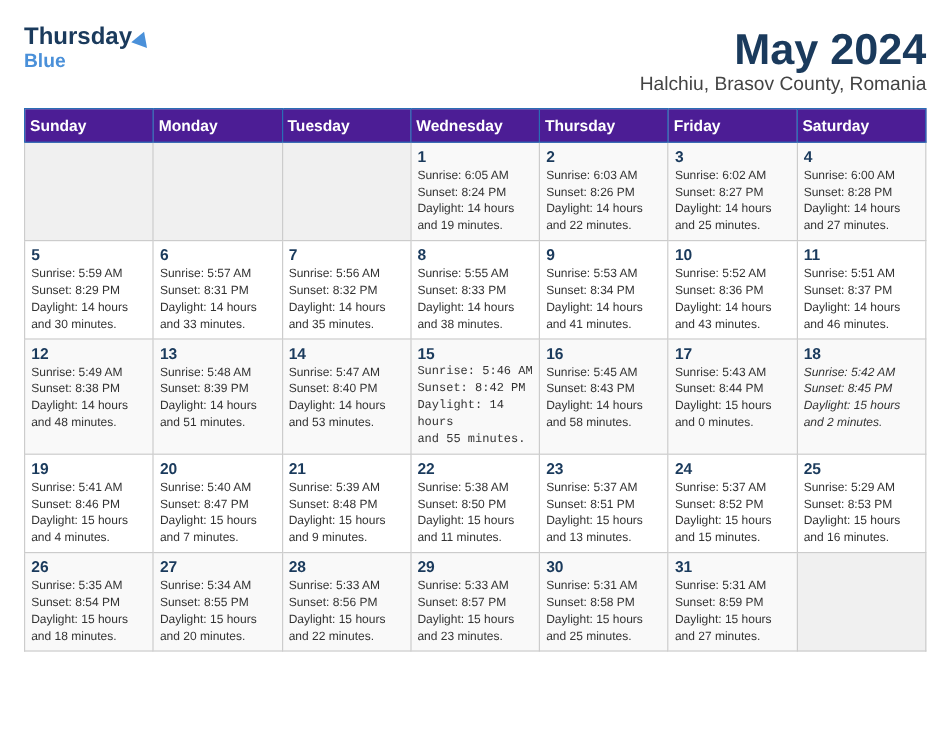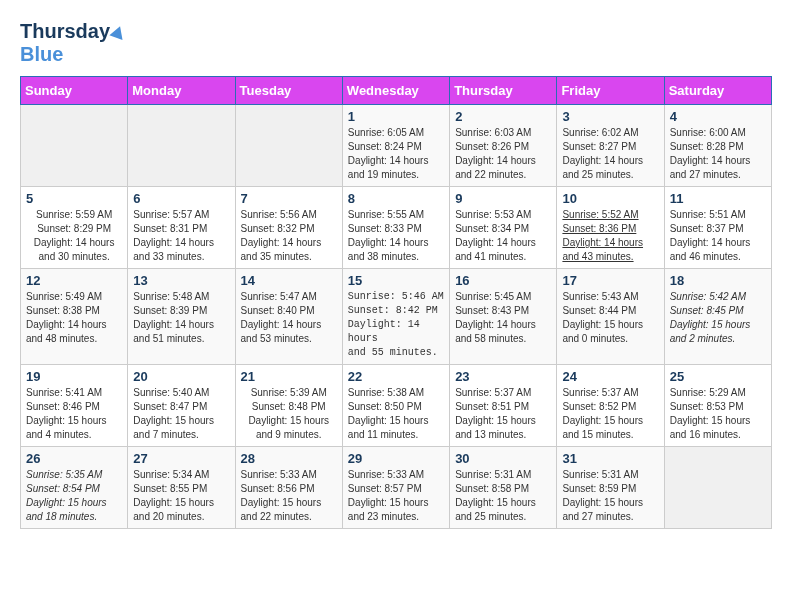--- a/index.html
+++ b/index.html
@@ -32,21 +32,21 @@
     .location-title {
       font-size: 16px;
       color: #444;
     }
     table {
       width: 100%;
       border-collapse: collapse;
       font-size: 11px;
     }
     thead tr th {
-      background-color: #d946ef;
+      background-color: #4c1d95;
       color: #fff;
       padding: 6px 4px;
       text-align: left;
       font-size: 13px;
       font-weight: bold;
       border: 1px solid #2a6db5;
     }
     tbody tr td {
       border: 1px solid #ccc;
       vertical-align: top;
@@ -79,21 +79,21 @@
     .logo-wrapper {
       display: flex;
       align-items: center;
     }
     .logo-general {
       font-size: 20px;
       font-weight: bold;
       color: #1a3a5c;
     }
     .logo-blue-text {
-      font-size: 20px;
+      font-size: 16px;
       font-weight: bold;
       color: #4a90d9;
     }
     .triangle-icon {
       width: 0;
       height: 0;
       border-style: solid;
       border-width: 0 7px 12px 7px;
       border-color: transparent transparent #4a90d9 transparent;
       display: inline-block;
@@ -105,20 +105,24 @@
 </head>
 <body>
 
 <div class="header">
   <div class="logo">
     <div class="logo-wrapper">
       <span class="logo-general">Thursday</span>
       <span class="triangle-icon"></span>
     </div>
     <span class="logo-blue-text">Blue</span>
+  </div>
+  <div class="title-section">
+    <div class="month-title">May 2024</div>
+    <div class="location-title">Halchiu, Brasov County, Romania</div>
   </div>
 </div>
 
 <table>
   <thead>
     <tr>
     <th>Sunday</th>
         <th>Monday</th>
         <th>Tuesday</th>
         <th>Wednesday</th>
@@ -157,21 +161,21 @@
           <span class="day-number">4</span>
           <div class="day-info" style="white-space: pre-line;">Sunrise: 6:00 AM
 Sunset: 8:28 PM
 Daylight: 14 hours
 and 27 minutes.</div>
         </td>
       </tr>
       <tr>
         <td>
           <span class="day-number">5</span>
-          <div class="day-info" style="white-space: pre-line; text-align: center;">Sunrise: 5:59 AM
+          <div class="day-info" style="white-space: pre-line;">Sunrise: 5:59 AM
 Sunset: 8:29 PM
 Daylight: 14 hours
 and 30 minutes.</div>
         </td>
         <td>
           <span class="day-number">6</span>
           <div class="day-info" style="white-space: pre-line;">Sunrise: 5:57 AM
 Sunset: 8:31 PM
 Daylight: 14 hours
 and 33 minutes.</div>
@@ -192,21 +196,21 @@
         </td>
         <td>
           <span class="day-number">9</span>
           <div class="day-info" style="white-space: pre-line;">Sunrise: 5:53 AM
 Sunset: 8:34 PM
 Daylight: 14 hours
 and 41 minutes.</div>
         </td>
         <td>
           <span class="day-number">10</span>
-          <div class="day-info" style="white-space: pre-line; text-decoration: underline;">Sunrise: 5:52 AM
+          <div class="day-info" style="white-space: pre-line;">Sunrise: 5:52 AM
 Sunset: 8:36 PM
 Daylight: 14 hours
 and 43 minutes.</div>
         </td>
         <td>
           <span class="day-number">11</span>
           <div class="day-info" style="white-space: pre-line;">Sunrise: 5:51 AM
 Sunset: 8:37 PM
 Daylight: 14 hours
 and 46 minutes.</div>
@@ -273,21 +277,21 @@
         </td>
         <td>
           <span class="day-number">20</span>
           <div class="day-info" style="white-space: pre-line;">Sunrise: 5:40 AM
 Sunset: 8:47 PM
 Daylight: 15 hours
 and 7 minutes.</div>
         </td>
         <td>
           <span class="day-number">21</span>
-          <div class="day-info" style="white-space: pre-line; text-align: center;">Sunrise: 5:39 AM
+          <div class="day-info" style="white-space: pre-line;">Sunrise: 5:39 AM
 Sunset: 8:48 PM
 Daylight: 15 hours
 and 9 minutes.</div>
         </td>
         <td>
           <span class="day-number">22</span>
           <div class="day-info" style="white-space: pre-line;">Sunrise: 5:38 AM
 Sunset: 8:50 PM
 Daylight: 15 hours
 and 11 minutes.</div>
@@ -310,21 +314,21 @@
           <span class="day-number">25</span>
           <div class="day-info" style="white-space: pre-line;">Sunrise: 5:29 AM
 Sunset: 8:53 PM
 Daylight: 15 hours
 and 16 minutes.</div>
         </td>
       </tr>
       <tr>
         <td>
           <span class="day-number">26</span>
-          <div class="day-info" style="white-space: pre-line; font-style: italic;">Sunrise: 5:35 AM
+          <div class="day-info" style="white-space: pre-line;">Sunrise: 5:35 AM
 Sunset: 8:54 PM
 Daylight: 15 hours
 and 18 minutes.</div>
         </td>
         <td>
           <span class="day-number">27</span>
           <div class="day-info" style="white-space: pre-line;">Sunrise: 5:34 AM
 Sunset: 8:55 PM
 Daylight: 15 hours
 and 20 minutes.</div>

